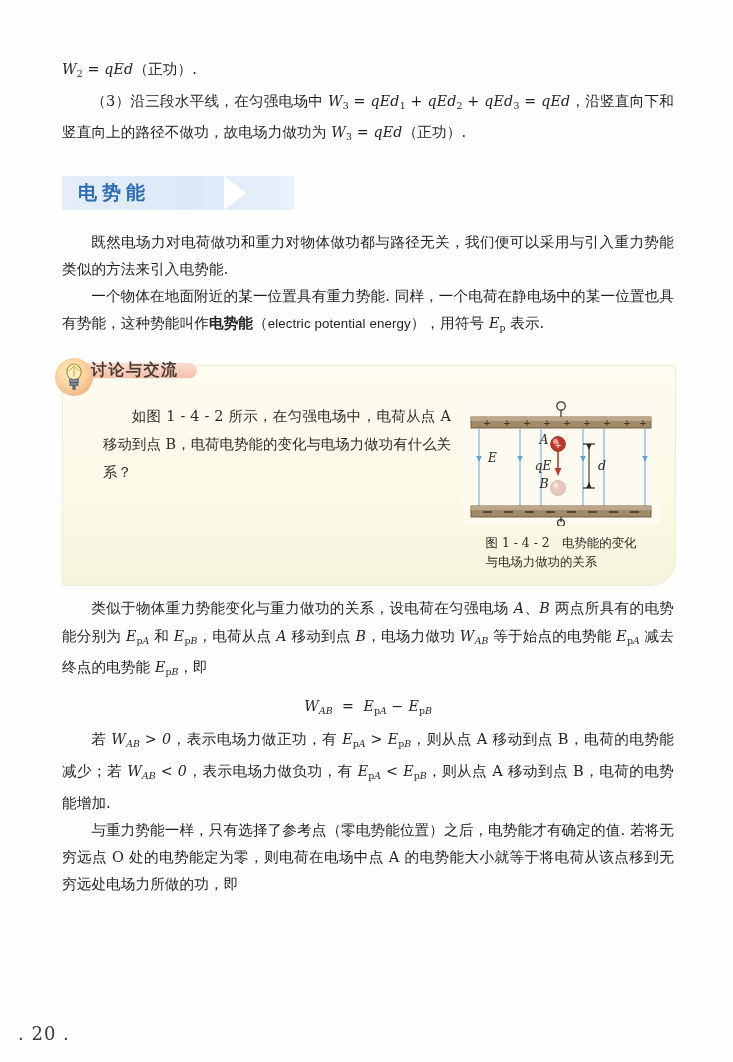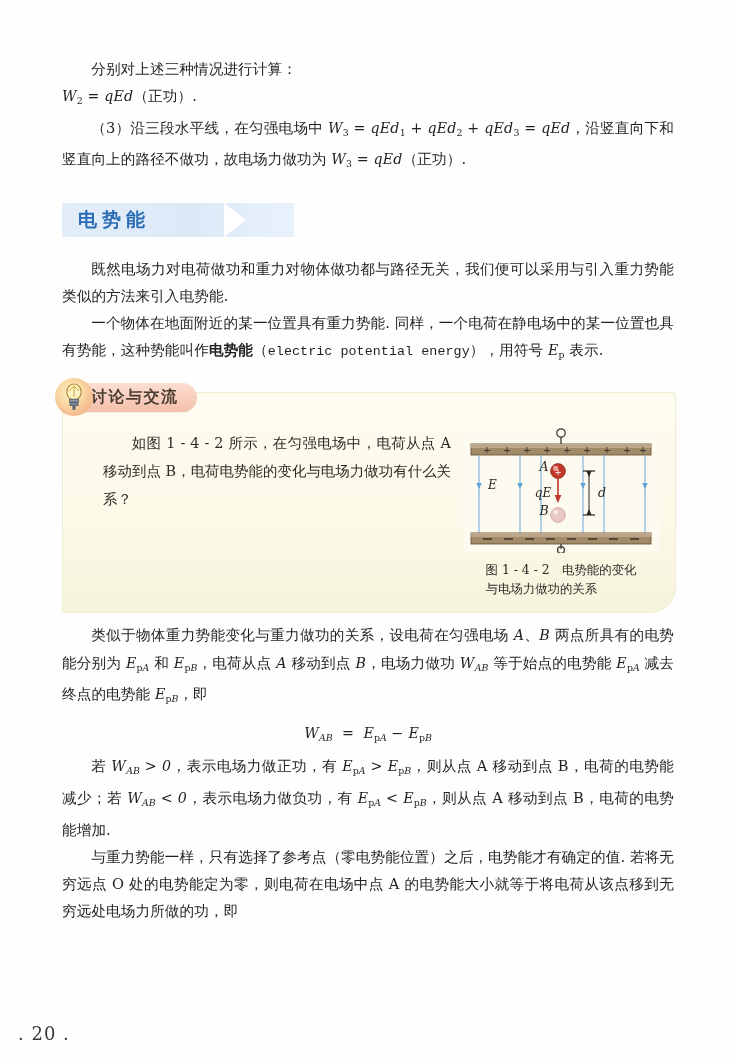--- a/index.html
+++ b/index.html
@@ -48,21 +48,21 @@
   }
   .m .up { font-style: normal; }
   sub {
     font-size: 9.4px;
     font-style: italic;
     vertical-align: -.28em;
     letter-spacing: 0;
   }
   sub.up { font-style: normal; }
   .bold { font-weight: bold; font-style: normal; }
-  .eng { font-style: normal; font-family: Liberation Mono, monospace; font-size: 13.3px; }
+  .eng { font-style: normal; font-family: Liberation Sans, sans-serif; font-size: 13.3px; }
 
   
   .section-banner {
     position: relative;
     height: 34px;
     width: 232px;
     margin: 26px 0 18px 0;
   }
   .section-banner .bg {
     position: absolute;
@@ -102,21 +102,21 @@
   }
   .discuss-head {
     position: absolute;
     left: -6px; top: -10px;
     height: 30px;
     display: flex;
     align-items: center;
   }
   .discuss-pill {
     position: relative;
-    height: 29px;
+    height: 15px;
     padding: 0 18px 0 34px;
     background: linear-gradient(to bottom, #fbdfd2 0%, #f8cdbb 55%, #f4bfa9 100%);
     border-radius: 15px;
     display: flex;
     align-items: center;
     box-shadow: 0 1px 1px rgba(0,0,0,.05);
   }
   .discuss-pill .label {
     font-family: "DejaVu Sans", "Liberation Sans", sans-serif;
     font-size: 16px;
@@ -182,21 +182,20 @@
     color: #3a3a3a;
     letter-spacing: 1px;
   }
 </style>
 </head>
 <body>
 
 <div class="page">
   <div class="content">
 
-    <p class="para indent">分别对上述三种情况进行计算：</p>
 
 
     <p class="para noindent">
       <span class="m"><i>W</i><sub class="up">2</sub> = <i>qEd</i></span><span>（正功）.</span>
     </p>
 
     <p class="para indent">
       <span>（3）</span><span>沿三段水平线，在匀强电场中 </span><span class="m"><i>W</i><sub class="up">3</sub> = <i>qEd</i><sub class="up">1</sub> + <i>qEd</i><sub class="up">2</sub> + <i>qEd</i><sub class="up">3</sub> = <i>qEd</i></span><span>，沿竖直向下和竖直向上的路径不做功，故电场力做功为</span><span class="m">&nbsp;<i>W</i><sub class="up">3</sub> = <i>qEd</i></span><span>（正功）.</span>
     </p>
 

